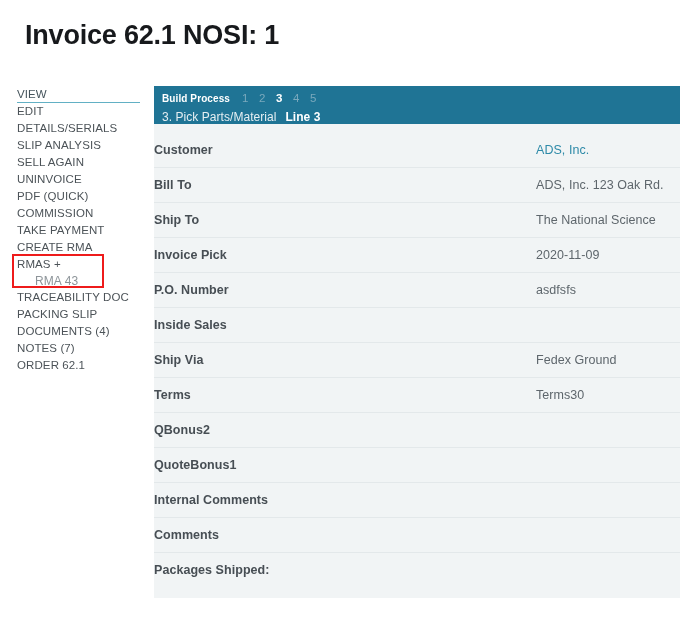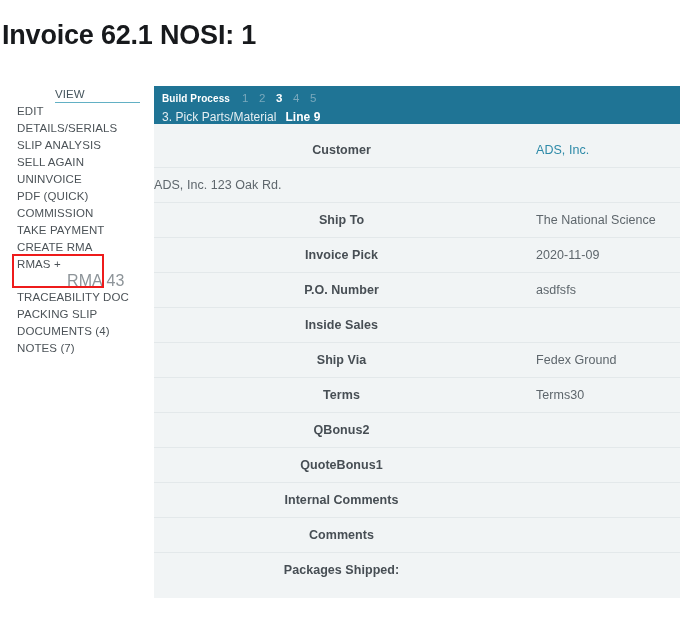--- a/index.html
+++ b/index.html
@@ -19,21 +19,21 @@
   #page {
     position: relative;
     width: 680px;
     height: 626px;
     overflow: hidden;
   }
 
   
   .page-title {
     position: absolute;
-    left: 2px;
+    left: 25px;
     top: 19px;
     font-size: 27px;
     line-height: 32px;
     font-weight: bold;
     letter-spacing: -0.2px;
     color: #17191c;
     white-space: nowrap;
   }
 
   
@@ -49,41 +49,39 @@
     height: 17px;
     line-height: 17px;
     padding-left: 17px;
     font-size: 11.5px;
     letter-spacing: 0.1px;
     color: #4c5358;
     white-space: nowrap;
   }
   .nav-item.active {
     color: #45545c;
-    margin-left: 38px;
   }
   .nav-item.active::after {
     content: "";
     position: absolute;
     left: 17px;
     right: 6px;
     bottom: 0px;
     height: 1px;
     background: #62b0c4;
   }
   .nav-subitem {
     display: block;
     height: 16px;
     line-height: 16px;
     padding-left: 35px;
-    font-size: 16px;
+    font-size: 12px;
     letter-spacing: 0.1px;
     color: #8d9499;
     white-space: nowrap;
-    margin-left: 32px;
   }
   .rma-group {
     position: relative;
   }
   .rma-highlight {
     position: absolute;
     left: 12px;
     top: -2px;
     width: 92px;
     height: 34px;
@@ -156,21 +154,21 @@
     height: 34px;
     border-top: 1px solid #e3e8ea;
     white-space: nowrap;
   }
   .row:first-child {
     border-top: none;
   }
   .row-label {
     width: 382px;
     flex: none;
-    text-align: center;
+    text-align: left;
     padding-right: 7px;
     box-sizing: border-box;
     font-size: 12.5px;
     font-weight: bold;
     color: #474e54;
     letter-spacing: 0.05px;
   }
   .row-value {
     flex: 1 1 auto;
     font-size: 12.5px;
@@ -205,46 +203,48 @@
     <div class="rma-group">
       <div class="rma-highlight"></div>
       <a class="nav-item">RMAS +</a>
       <a class="nav-subitem">RMA 43</a>
     </div>
     <div>
         <a class="nav-item">TRACEABILITY DOC</a>
         <a class="nav-item">PACKING SLIP</a>
         <a class="nav-item">DOCUMENTS (4)</a>
         <a class="nav-item">NOTES (7)</a>
+        <a class="nav-item">ORDER 62.1</a>
       </div>
   </div>
 
   <div class="panel">
     <div class="panel-header">
       <div class="ph-row">
         <span class="ph-title">Build Process</span>
         <span class="ph-steps">
             <span class="ph-step">1</span>
             <span class="ph-step">2</span>
             <span class="ph-step current">3</span>
             <span class="ph-step">4</span>
             <span class="ph-step">5</span>
           </span>
       </div>
       <div class="ph-row">
         <span class="ph-sub">3. Pick Parts/Material</span>
-        <span class="ph-line">Line 9</span>
+        <span class="ph-line">Line 3</span>
       </div>
     </div>
     <div class="panel-body">
         <div class="row">
           <div class="row-label">Customer</div>
           <div class="row-value link">ADS, Inc.</div>
         </div>
         <div class="row">
+          <div class="row-label">Bill To</div>
           <div class="row-value">ADS, Inc. 123 Oak Rd.</div>
         </div>
         <div class="row">
           <div class="row-label">Ship To</div>
           <div class="row-value">The National Science</div>
         </div>
         <div class="row">
           <div class="row-label">Invoice Pick</div>
           <div class="row-value">2020-11-09</div>
         </div>

